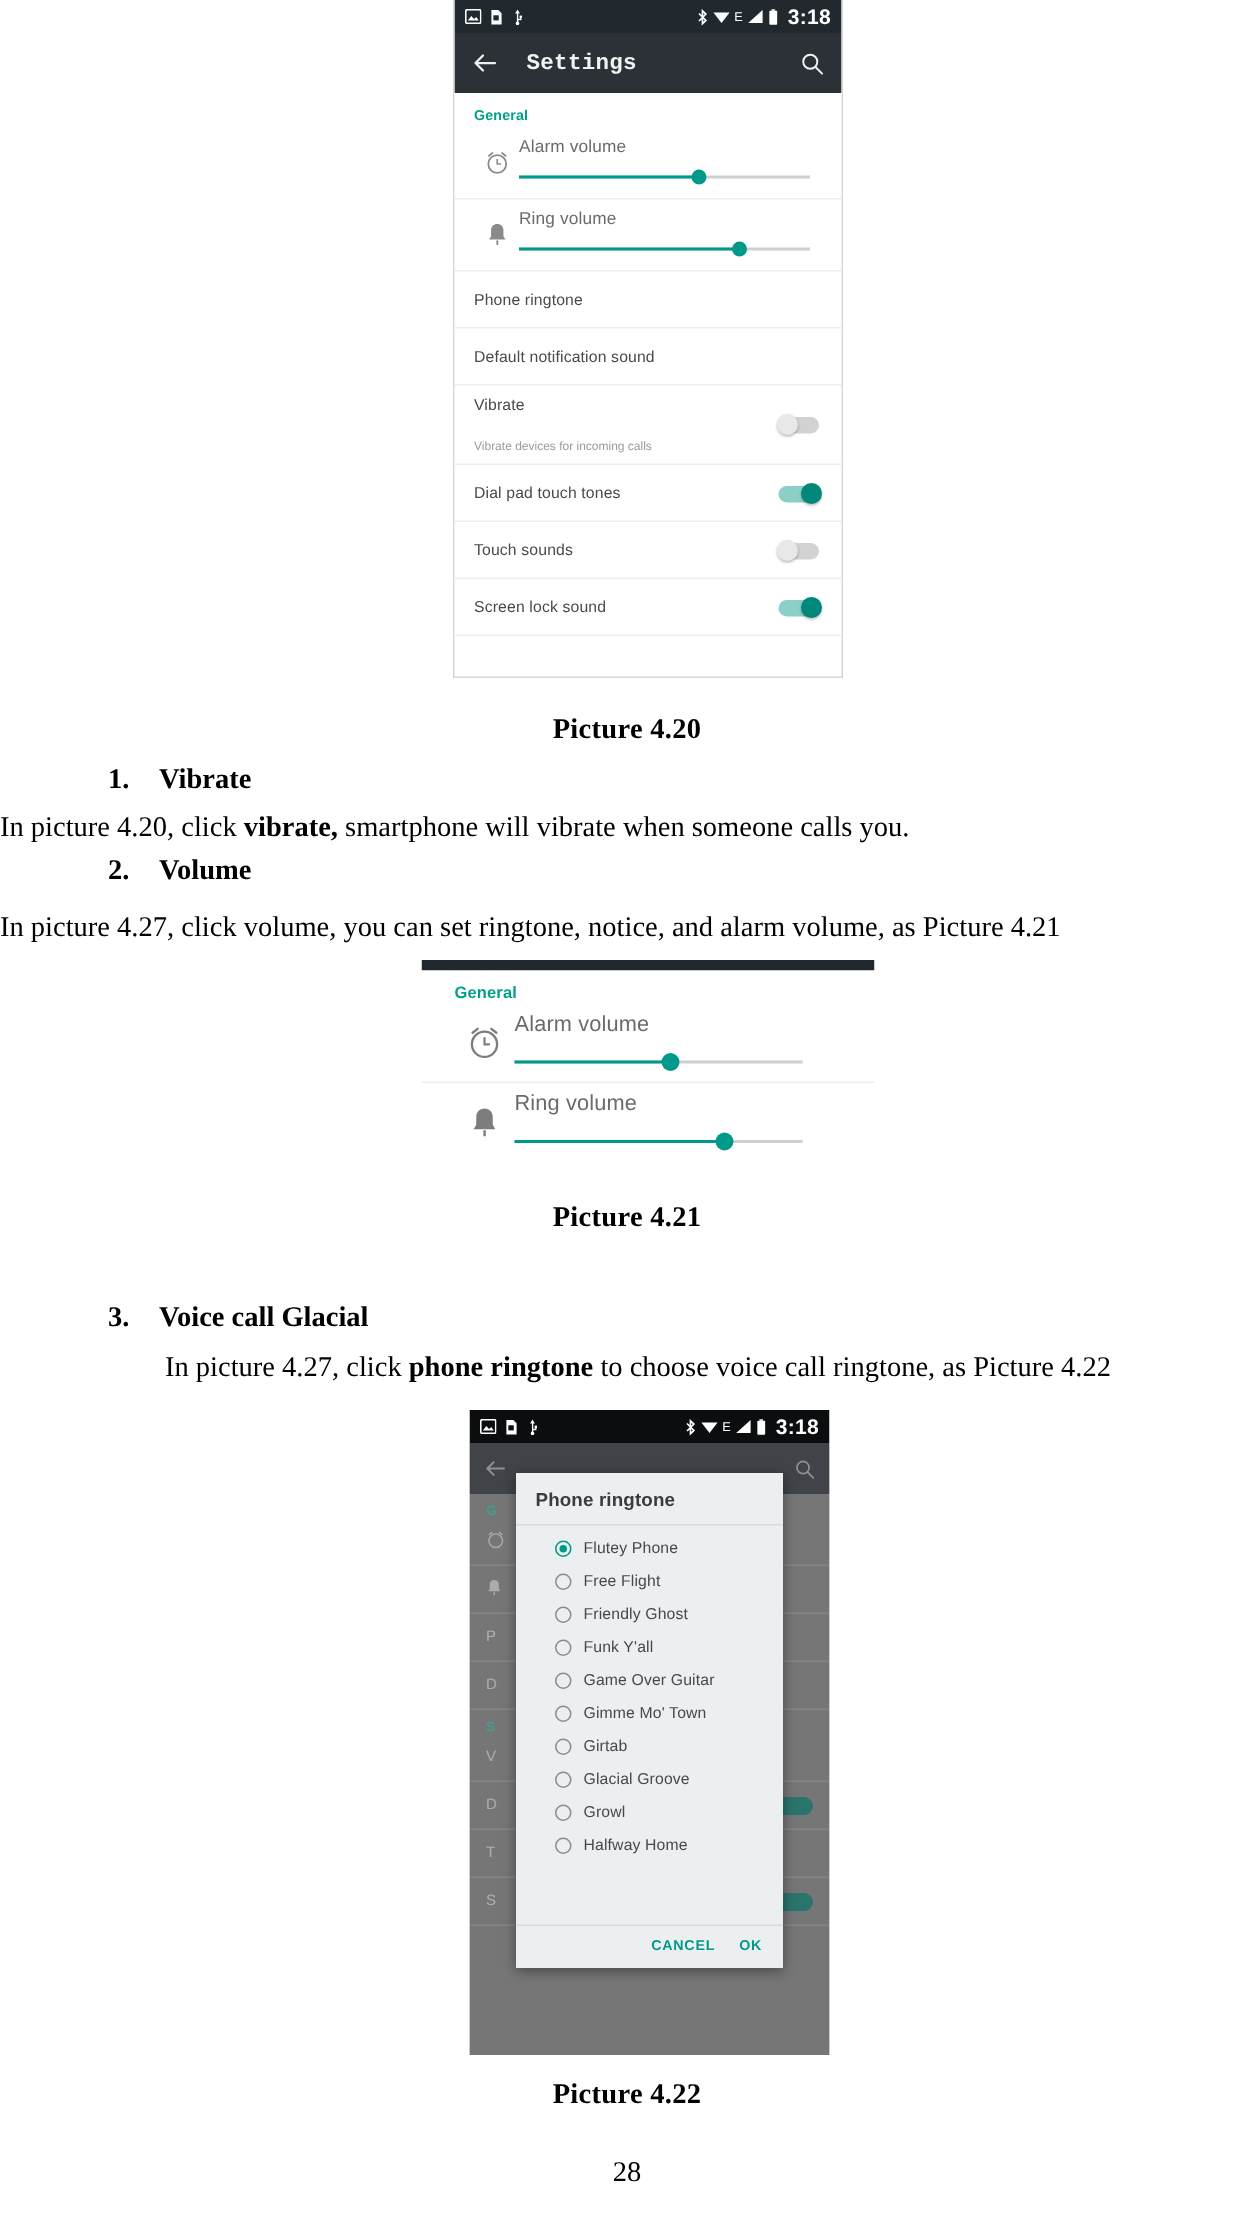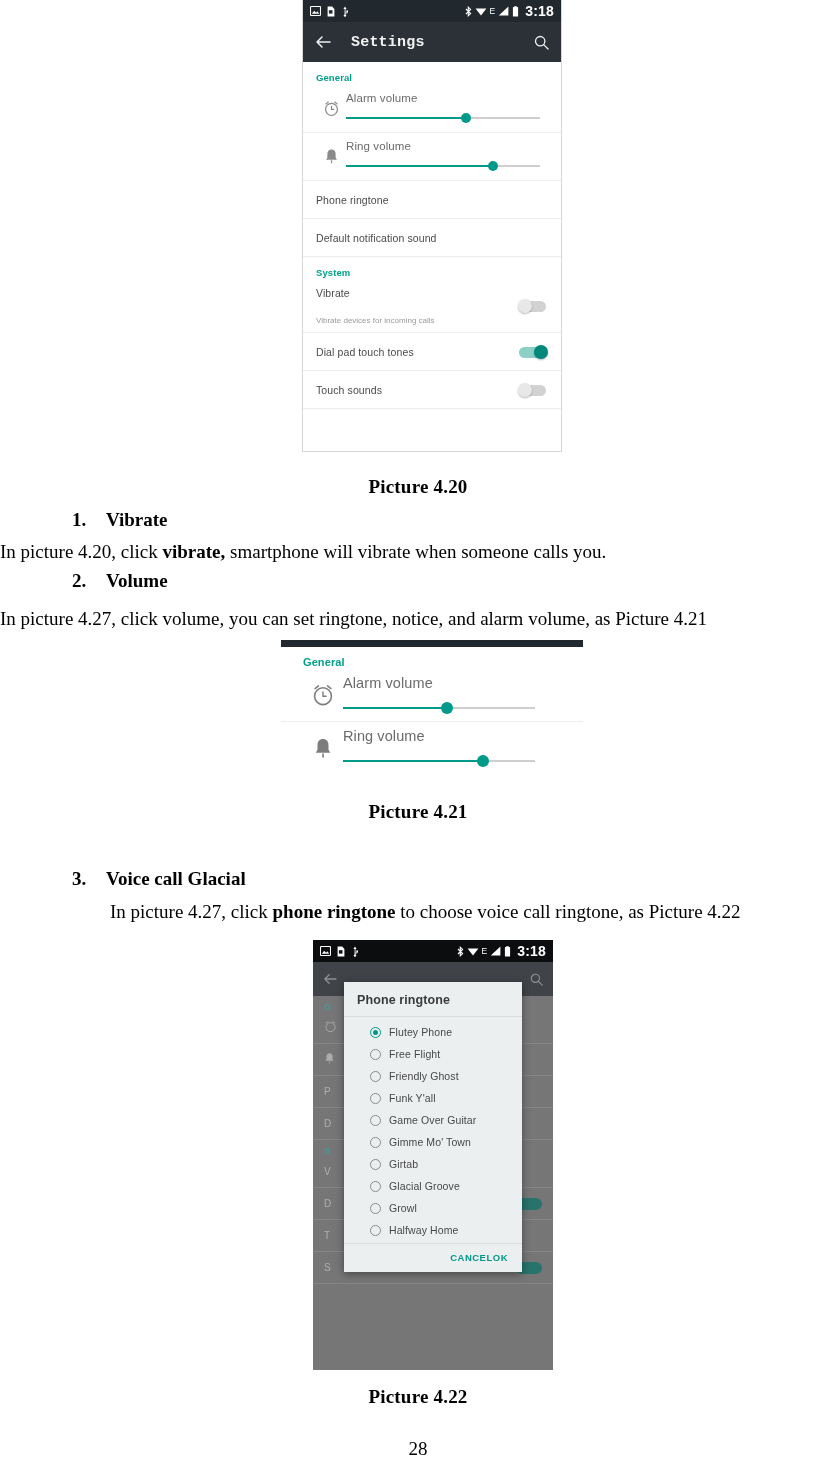--- a/index.html
+++ b/index.html
@@ -323,21 +323,23 @@
   }
   .radio-label {
     font-size: 10.5px;
     color: #484848;
     letter-spacing: 0.1px;
   }
   .dialog-actions {
     border-top: 1px solid #d9dcdd;
     display: flex;
     justify-content: flex-end;
+    gap: 16px;
     padding: 8px 14px 9px 14px;
+    margin-top: 40px;
   }
   .dialog-btn {
     color: #00998a;
     font-size: 9.5px;
     font-weight: bold;
     letter-spacing: 0.5px;
   }
 </style>
 </head>
 <body>
@@ -454,21 +456,20 @@
         <div class="row-title dark">Phone ringtone</div>
       </div>
     </div>
 
     <div class="row">
       <div class="row-main">
         <div class="row-title dark">Default notification sound</div>
       </div>
     </div>
 
-    <div class="section-header">System</div>
 
     <div class="row">
       <div class="row-main">
         <div class="row-title dark">Vibrate</div>
         <div class="row-sub">Vibrate devices for incoming calls</div>
       </div>
       <div class="toggle off">
         <div class="tr"></div>
         <div class="tk"></div>
       </div>
@@ -487,20 +488,29 @@
     <div class="row">
       <div class="row-main">
         <div class="row-title dark">Touch sounds</div>
       </div>
       <div class="toggle off">
         <div class="tr"></div>
         <div class="tk"></div>
       </div>
     </div>
 
+    <div class="row">
+      <div class="row-main">
+        <div class="row-title dark">Screen lock sound</div>
+      </div>
+      <div class="toggle on">
+        <div class="tr"></div>
+        <div class="tk"></div>
+      </div>
+    </div>
 
   </div>
 </div>
 
 <div class="doc-caption" style="position:absolute; left:0; right:0; top:476px;">Picture 4.20</div>
 
 <div class="doc-listitem indent-1" style="position:absolute; left:0; top:509px;">
   <span class="list-num">1.</span><span>Vibrate</span>
 </div>
 

